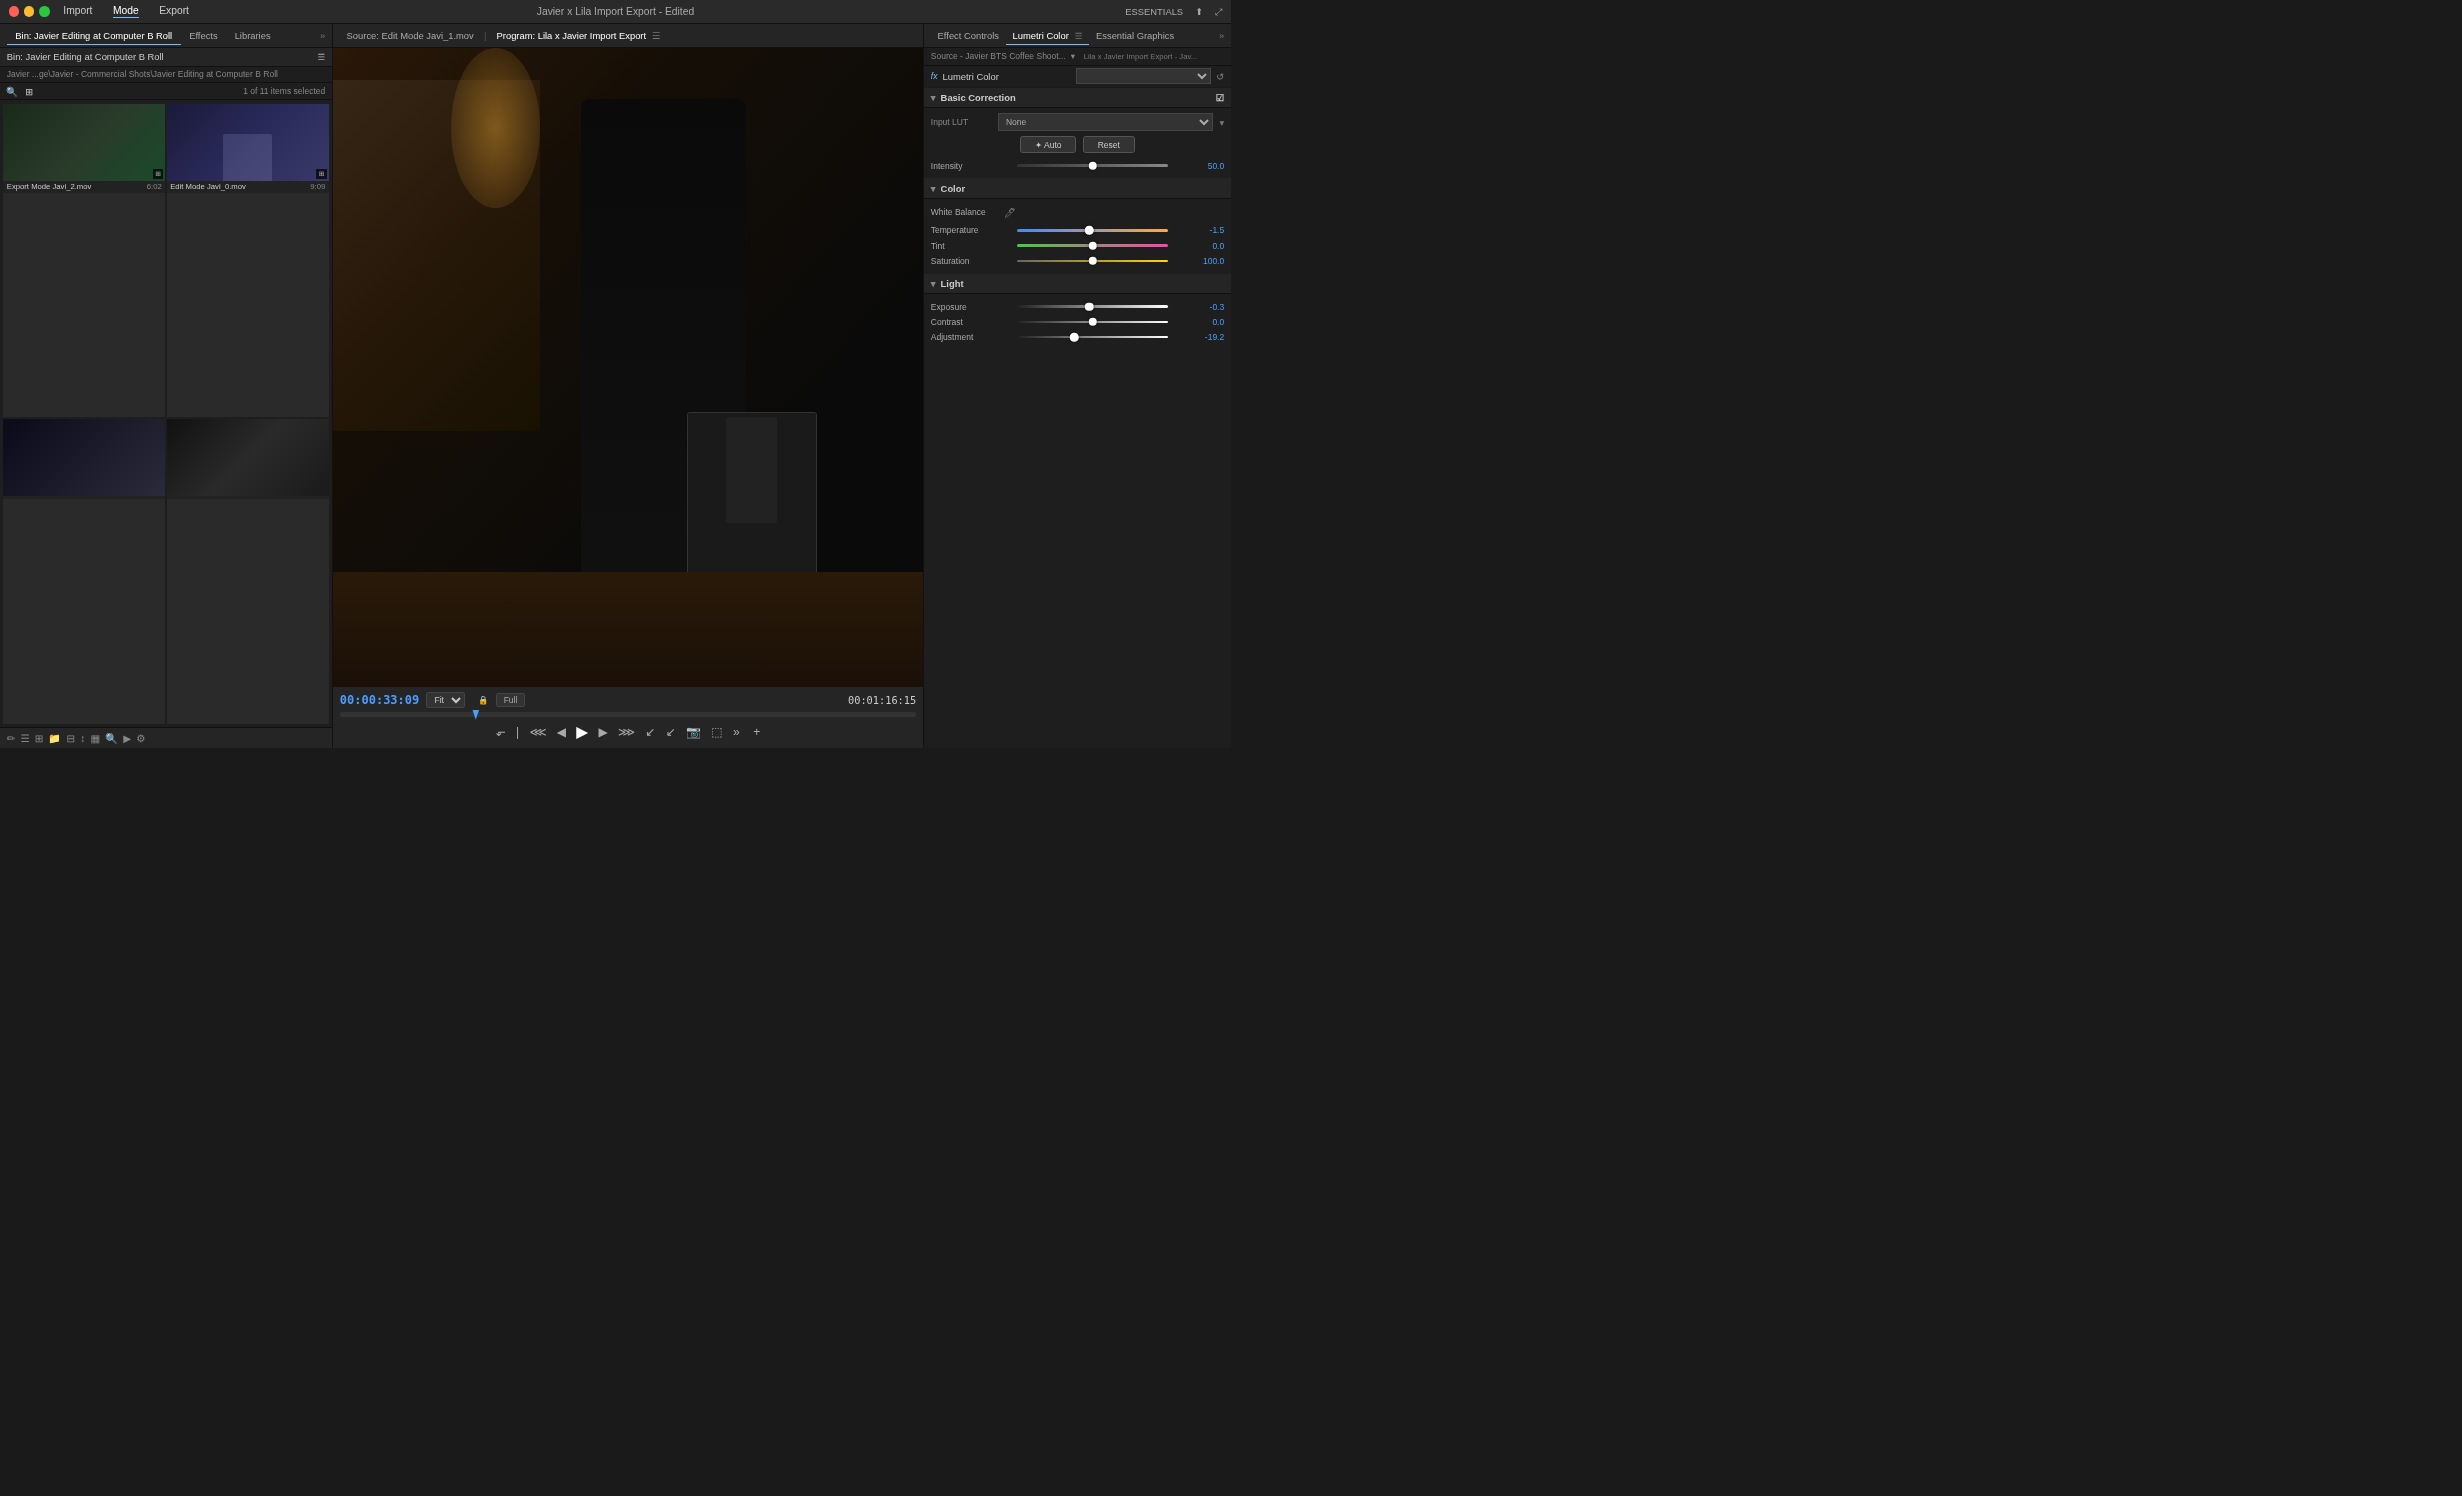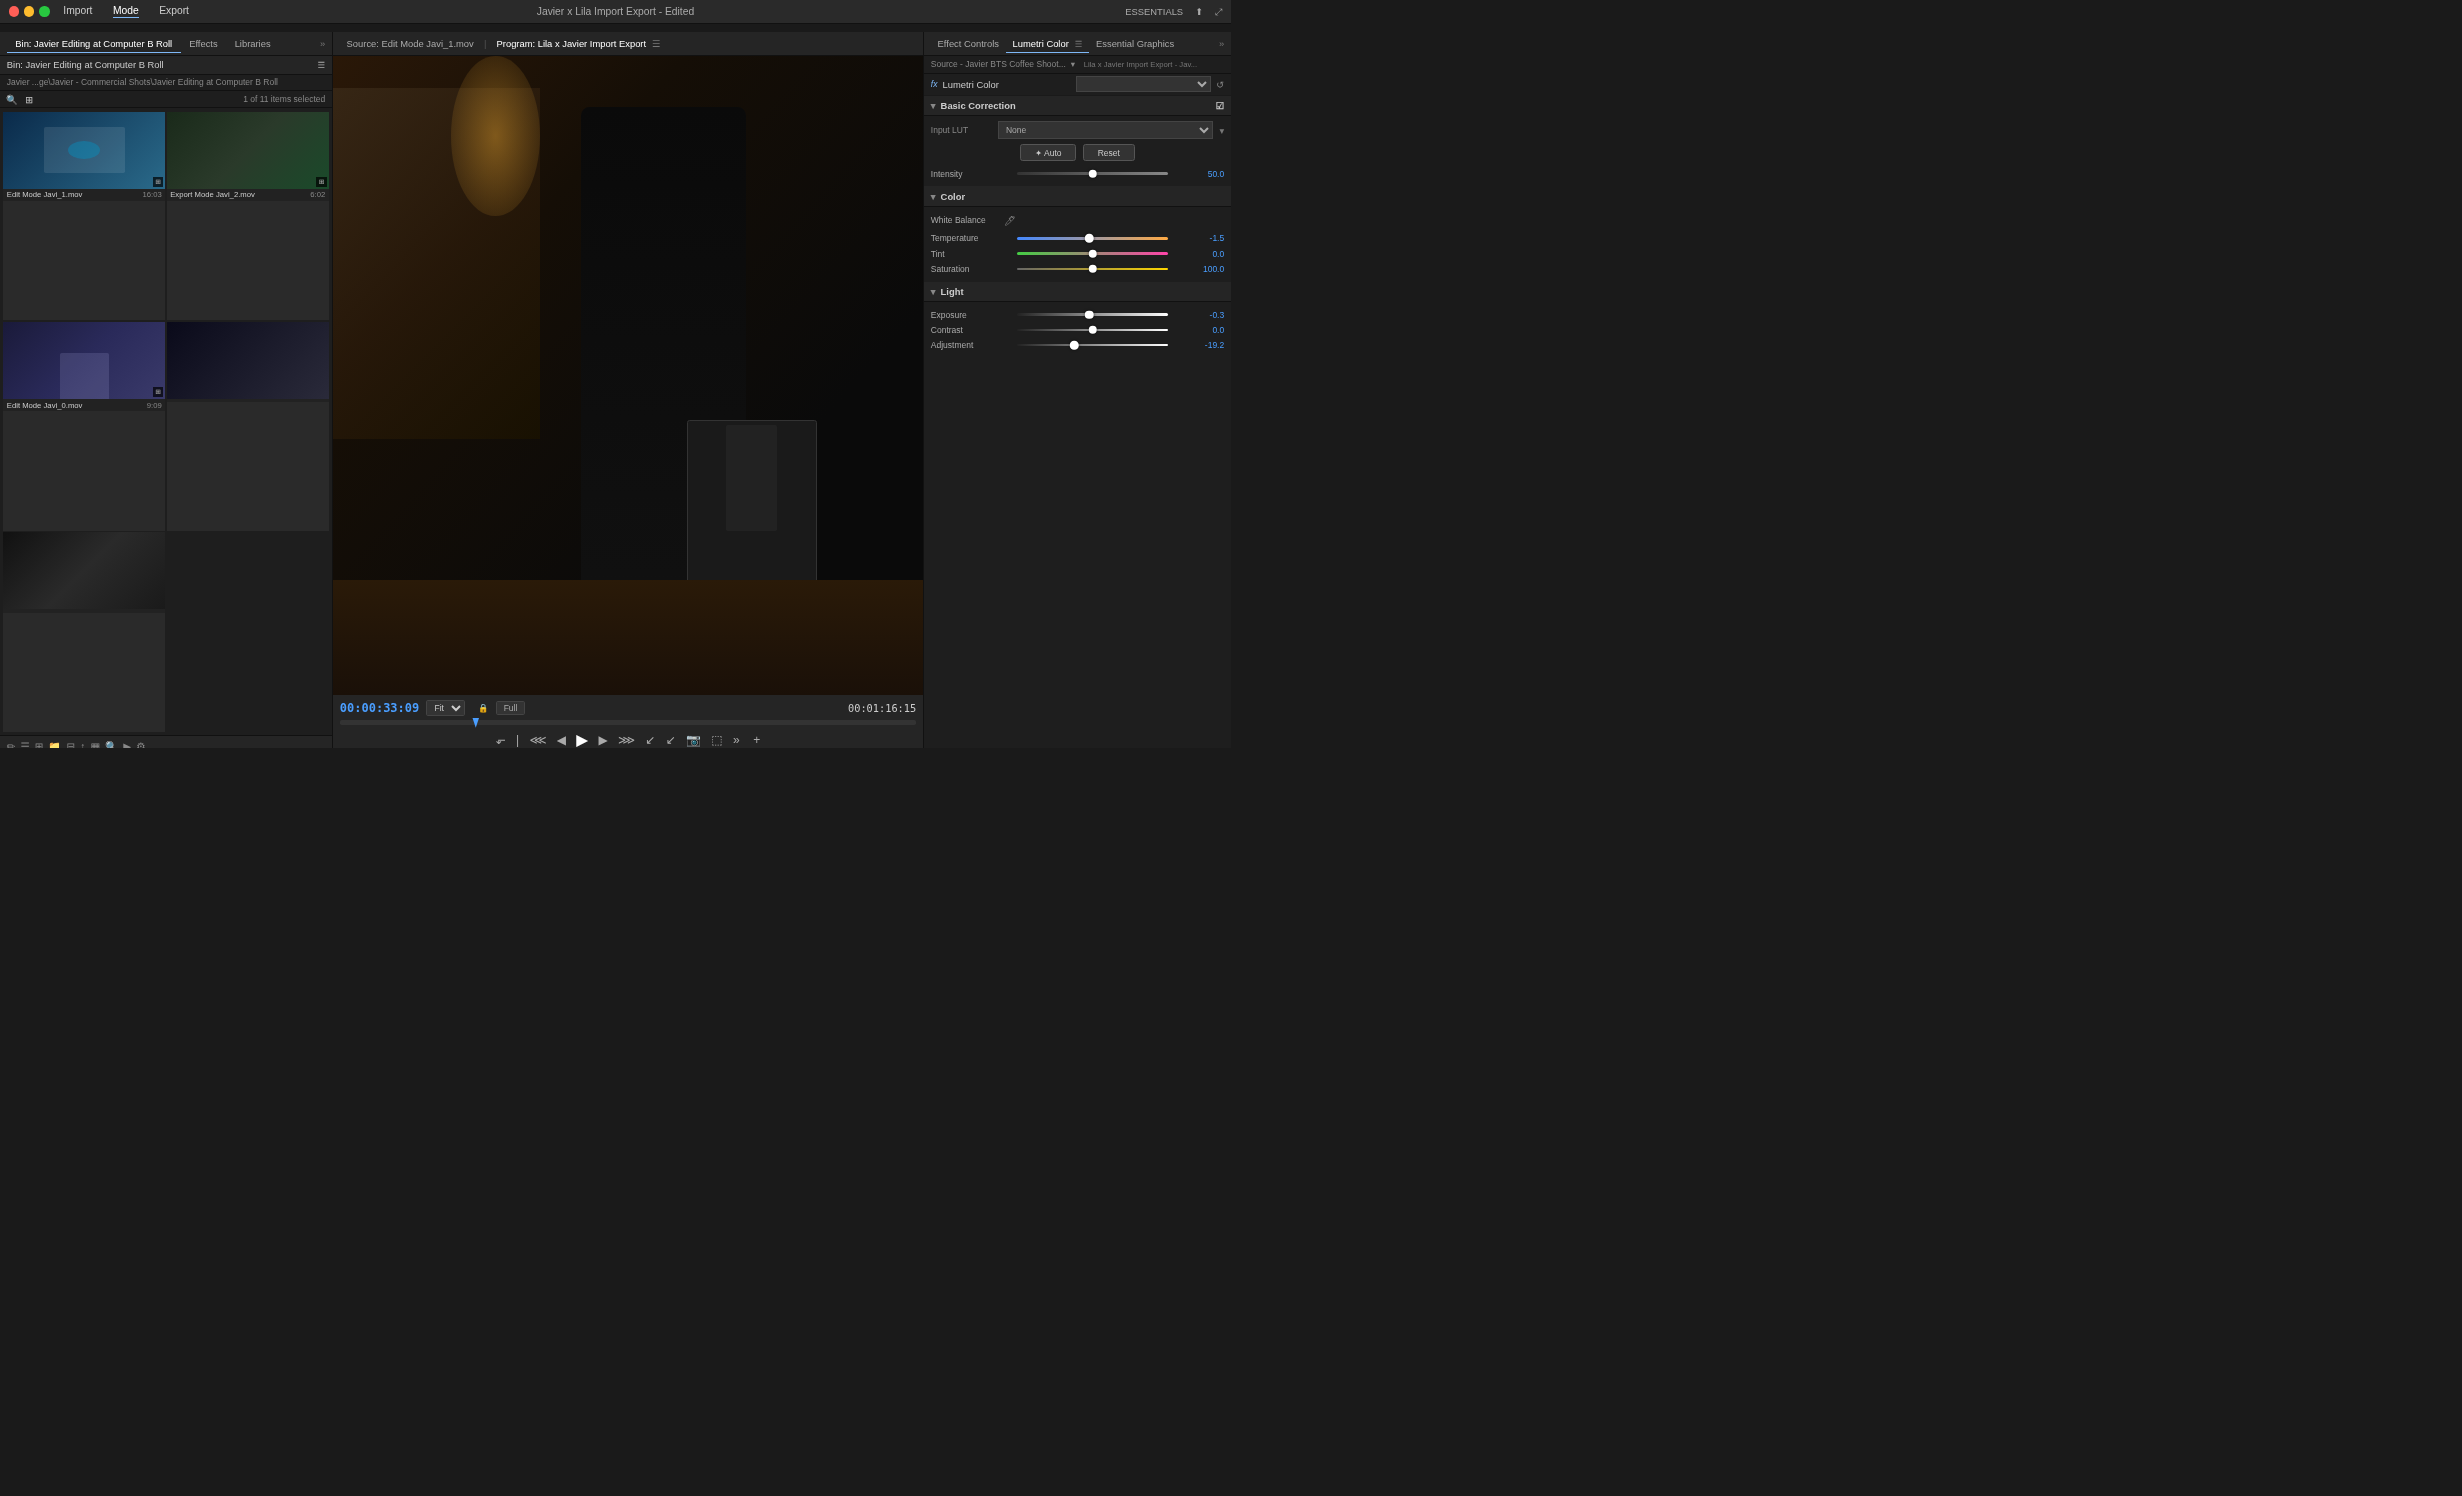--- a/index.html
+++ b/index.html
@@ -34,21 +34,21 @@
     .app-title {
       position: absolute;
       left: 50%;
       transform: translateX(-50%);
       font-size: 10.3px;
       color: #aaa;
     }
     .title-right { margin-left: auto; display: flex; gap: 12px; align-items: center; font-size: 9.4px; color: #aaa; }
 
     
-    #main { display: flex; height: calc(748px - 24px); margin-top: 8px; }
+    #main { display: flex; height: calc(748px - 24px); }
 
     
     #left-panel {
       width: 333px;
       min-width: 333px;
       background: #1e1e1e;
       border-right: 0.9px solid #111;
       display: flex;
       flex-direction: column;
     }
@@ -565,34 +565,20 @@
     </div>
 
     <div class="bin-toolbar">
       <span>🔍</span>
       <span>⊞</span>
       <span class="bin-count">1 of 11 items selected</span>
     </div>
 
     <div class="media-grid">
       <div class="media-item">
-        <div class="media-thumb thumb-1">
-          <div style="width:100%;height:100%;background:linear-gradient(135deg,#0a2a4a,#1a4a6a,#2a6a8a);display:flex;align-items:center;justify-content:center;">
-            <div style="width:50%;height:60%;background:rgba(255,255,255,0.1);border-radius:1.7px;display:flex;align-items:center;justify-content:center;">
-              <div style="width:40%;height:40%;background:rgba(0,150,200,0.4);border-radius:50%;"></div>
-            </div>
-          </div>
-          <div class="media-badge">⊞</div>
-        </div>
-        <div class="media-label">
-          <span>Edit Mode Javi_1.mov</span>
-          <span class="media-duration">16:03</span>
-        </div>
-      </div>
-      <div class="media-item">
         <div class="media-thumb thumb-3">
           <div style="width:100%;height:100%;background:linear-gradient(135deg,#1a2a1a,#2a3a2a,#1a4a2a);"></div>
           <div class="media-badge">⊞</div>
         </div>
         <div class="media-label">
           <span>Export Mode Javi_2.mov</span>
           <span class="media-duration">6:02</span>
         </div>
       </div>
       <div class="media-item">

